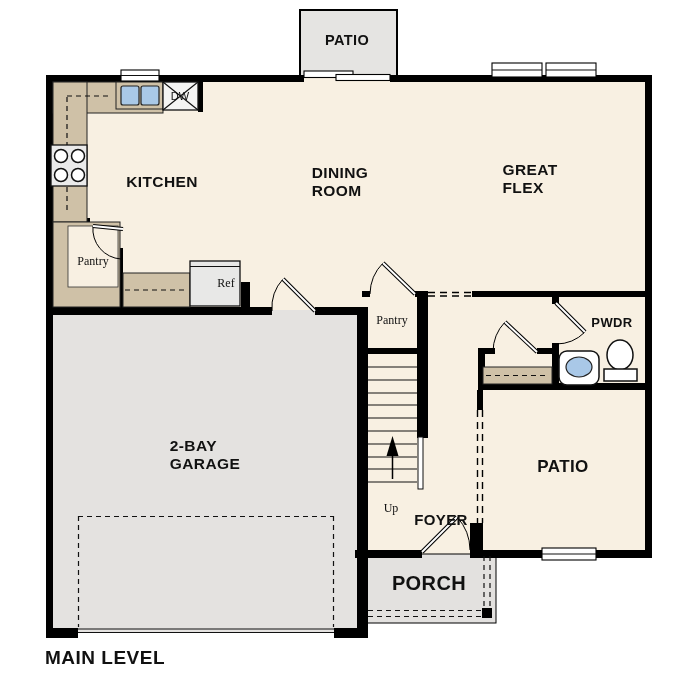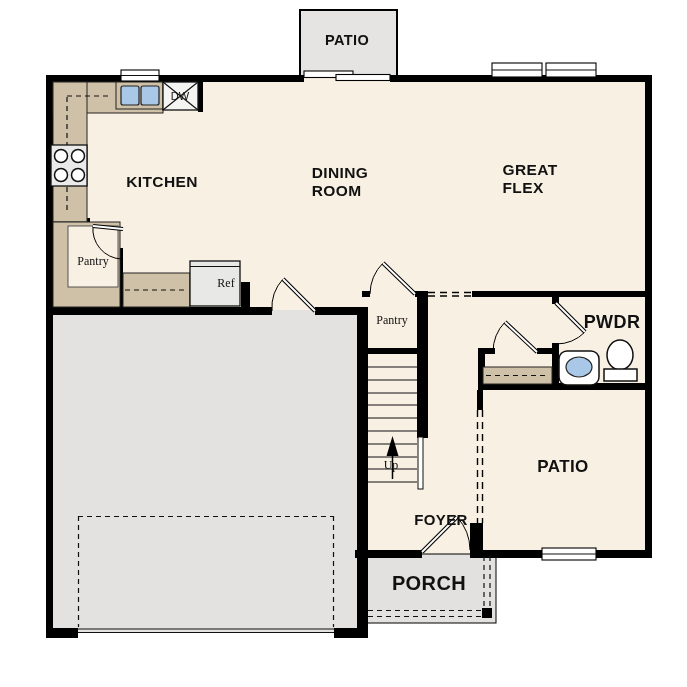--- a/index.html
+++ b/index.html
@@ -180,18 +180,21 @@
   <div class="label b" style="left:347px;top:41px;font-size:14.5px">PATIO</div>
   <div class="label b room" style="left:162px;top:182px">KITCHEN</div>
   <div class="label b room" style="left:340px;top:182px">DINING
 ROOM</div>
   <div class="label b room" style="left:530px;top:179px">GREAT
 FLEX</div>
   <div class="label sm" style="left:93px;top:261px">Pantry</div>
   <div class="label" style="left:180px;top:96px;font-size:11px">DW</div>
   <div class="label sm" style="left:226px;top:283px">Ref</div>
   <div class="label sm" style="left:392px;top:320px">Pantry</div>
-  <div class="label b" style="left:612px;top:323px;font-size:18px">PWDR</div>
+  <div class="label b" style="left:612px;top:323px;font-size:13px">PWDR</div>
+  <div class="label b room" style="left:205px;top:455px">2-BAY
+GARAGE</div>
   <div class="label b" style="left:563px;top:467px;font-size:17px">PATIO</div>
-  <div class="label sm" style="left:391px;top:465px">Up</div>
+  <div class="label sm" style="left:391px;top:508px">Up</div>
   <div class="label b" style="left:441px;top:520px;font-size:15px">FOYER</div>
   <div class="label b" style="left:429px;top:584px;font-size:20px">PORCH</div>
+  <div class="title" style="left:45px;top:658px">MAIN LEVEL</div>
 </div>
 
 </body></html>

